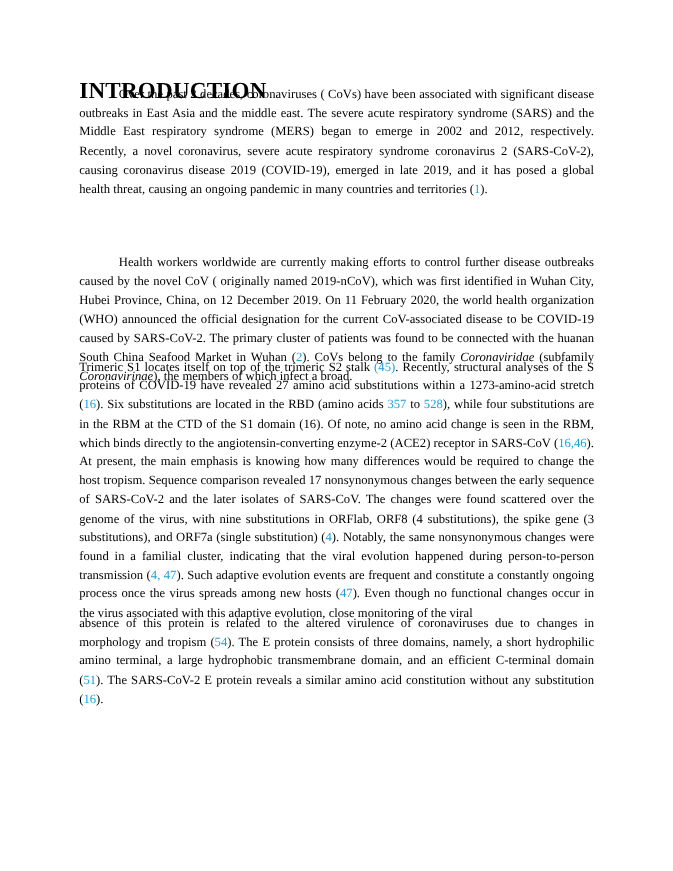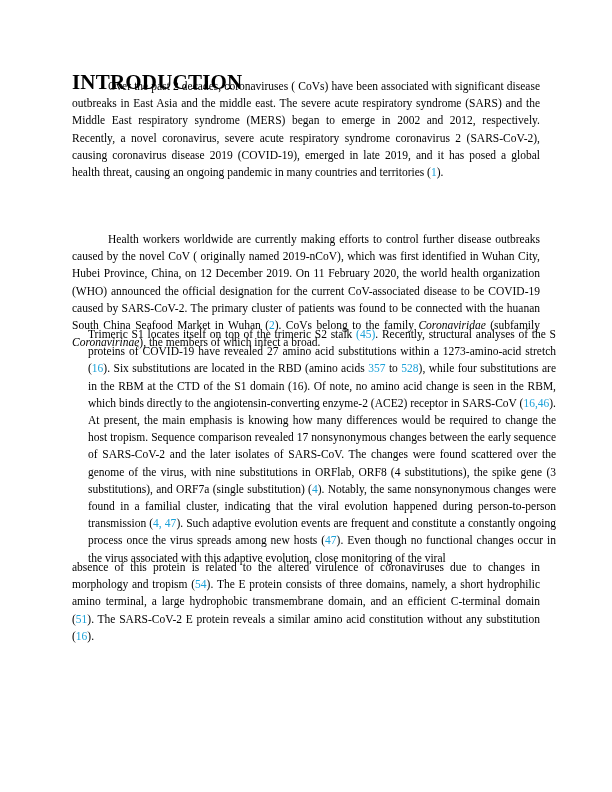--- a/index.html
+++ b/index.html
@@ -4,21 +4,21 @@
 <style>
   html, body { margin: 0; padding: 0; background: #ffffff; }
   body { width: 612px; height: 792px; position: relative; overflow: hidden; }
   .page { position: absolute; left: 72px; top: 72px; width: 468px; font-family: "Liberation Serif", "DejaVu Serif", serif; color: #000; }
   .heading { font-weight: bold; font-size: 21px; line-height: 20px; margin: 0; letter-spacing: 0.2px; }
   .para { font-size: 11.5px; line-height: 17.2px; text-align: justify; margin: 0; }
   .indent { text-indent: 36px; }
   .ref { color: #1ba1d8; }
   .p1 { position: absolute; top: 6px; left: 0; width: 468px; }
   .p2 { position: absolute; top: 133px; left: 0; width: 468px; margin-top: 26px; }
-  .p3 { position: absolute; top: 254px; left: 0; width: 468px; margin-left: 16px; }
+  .p3 { position: absolute; top: 254px; left: 0; width: 468px; }
   .p4 { position: absolute; top: 487px; left: 0; width: 468px; }
 </style>
 </head>
 <body>
 
 <div class="page">
   <h1 class="heading">INTRODUCTION</h1>
 
   <p class="para indent p1"><span>Over the past 2 decades, coronaviruses ( CoVs) have been associated  with significant disease outbreaks in East Asia and the middle east. The severe acute respiratory syndrome (SARS) and the Middle East respiratory syndrome (MERS) began to emerge in 2002 and 2012, respectively. Recently, a novel coronavirus, severe acute respiratory syndrome coronavirus 2 (SARS-CoV-2), causing coronavirus disease 2019 (COVID-19), emerged in late 2019, and it has posed a global health threat, causing an ongoing pandemic in many countries and territories (</span><a class="ref">1</a><span>).</span></p>
 

